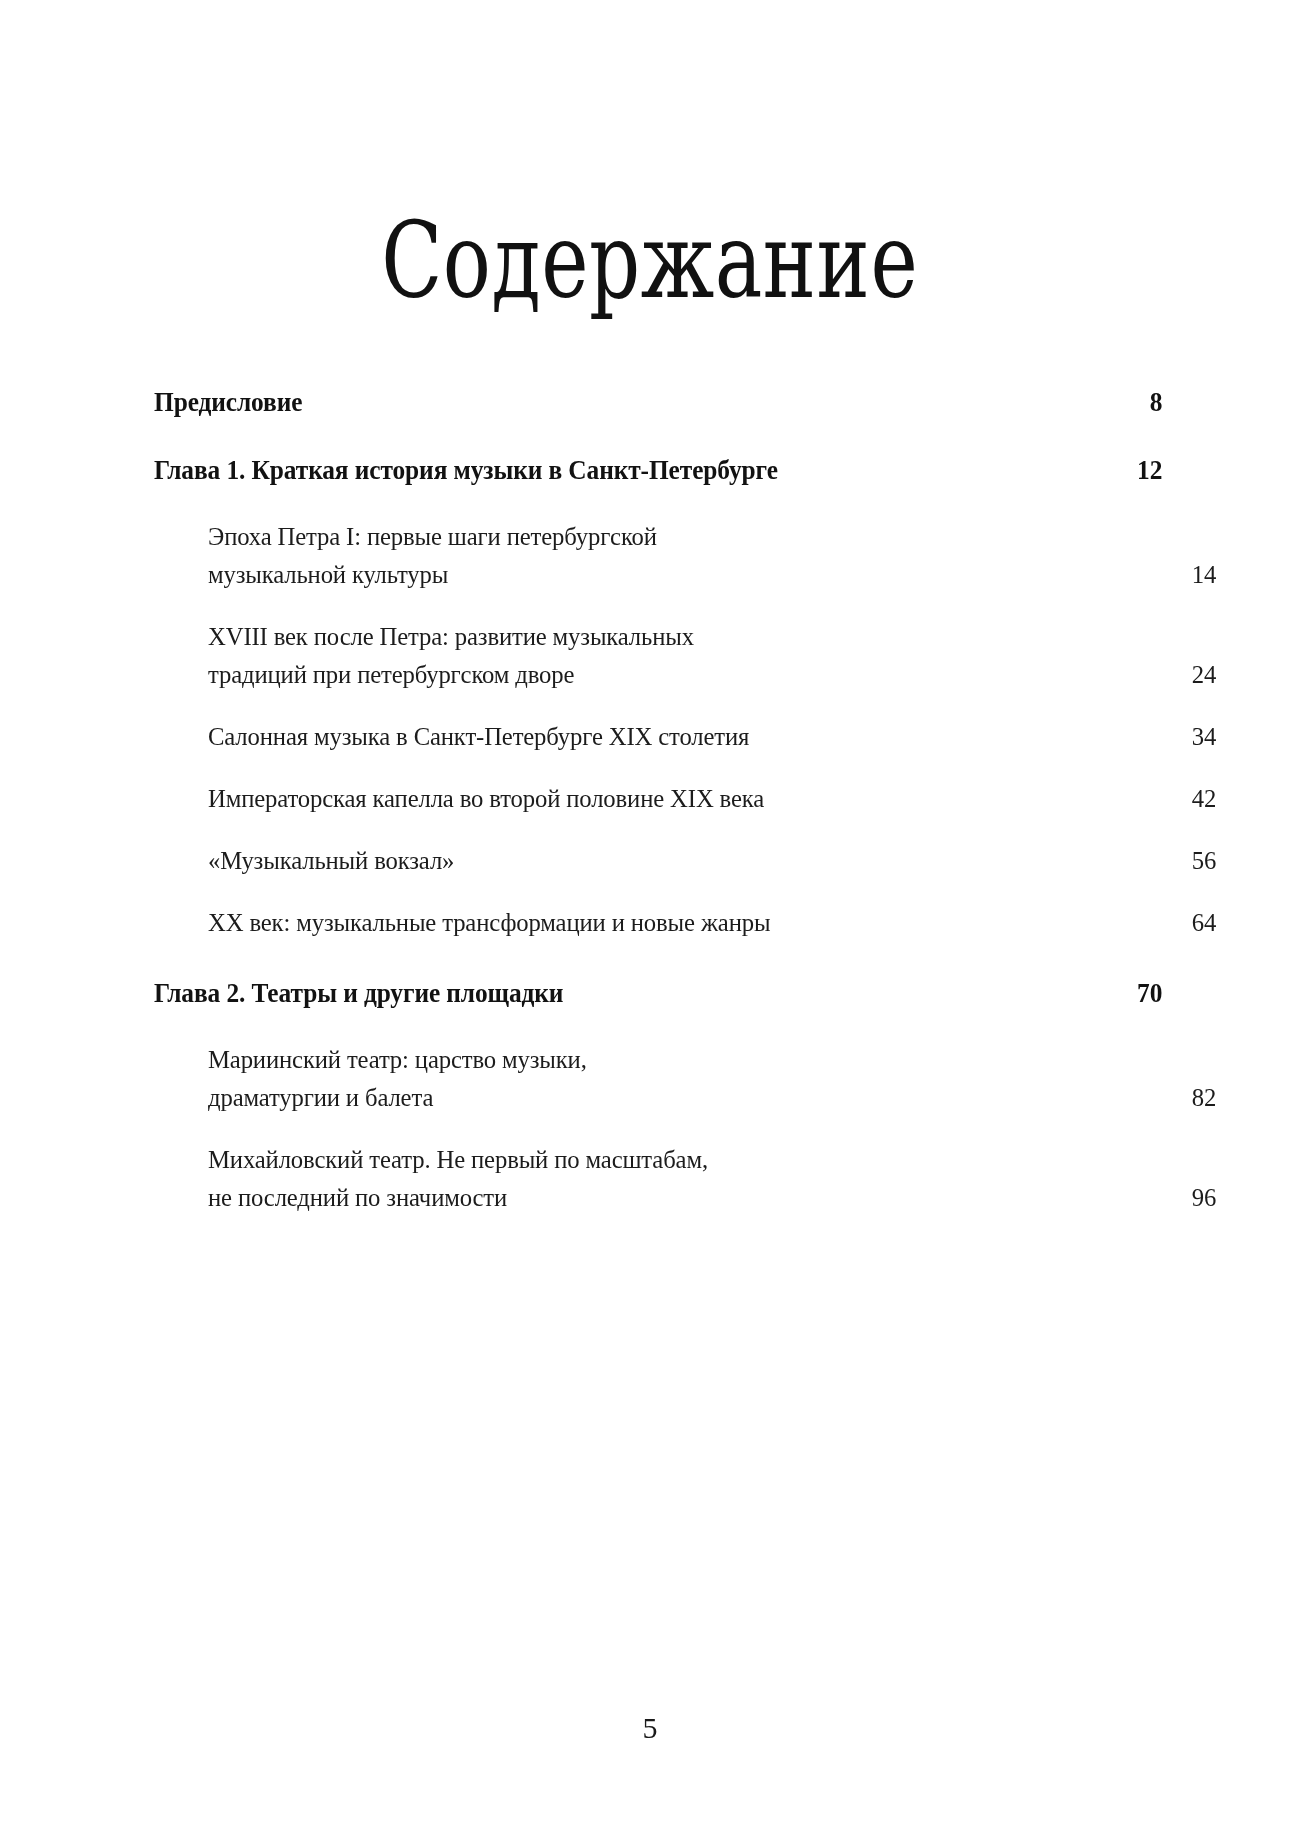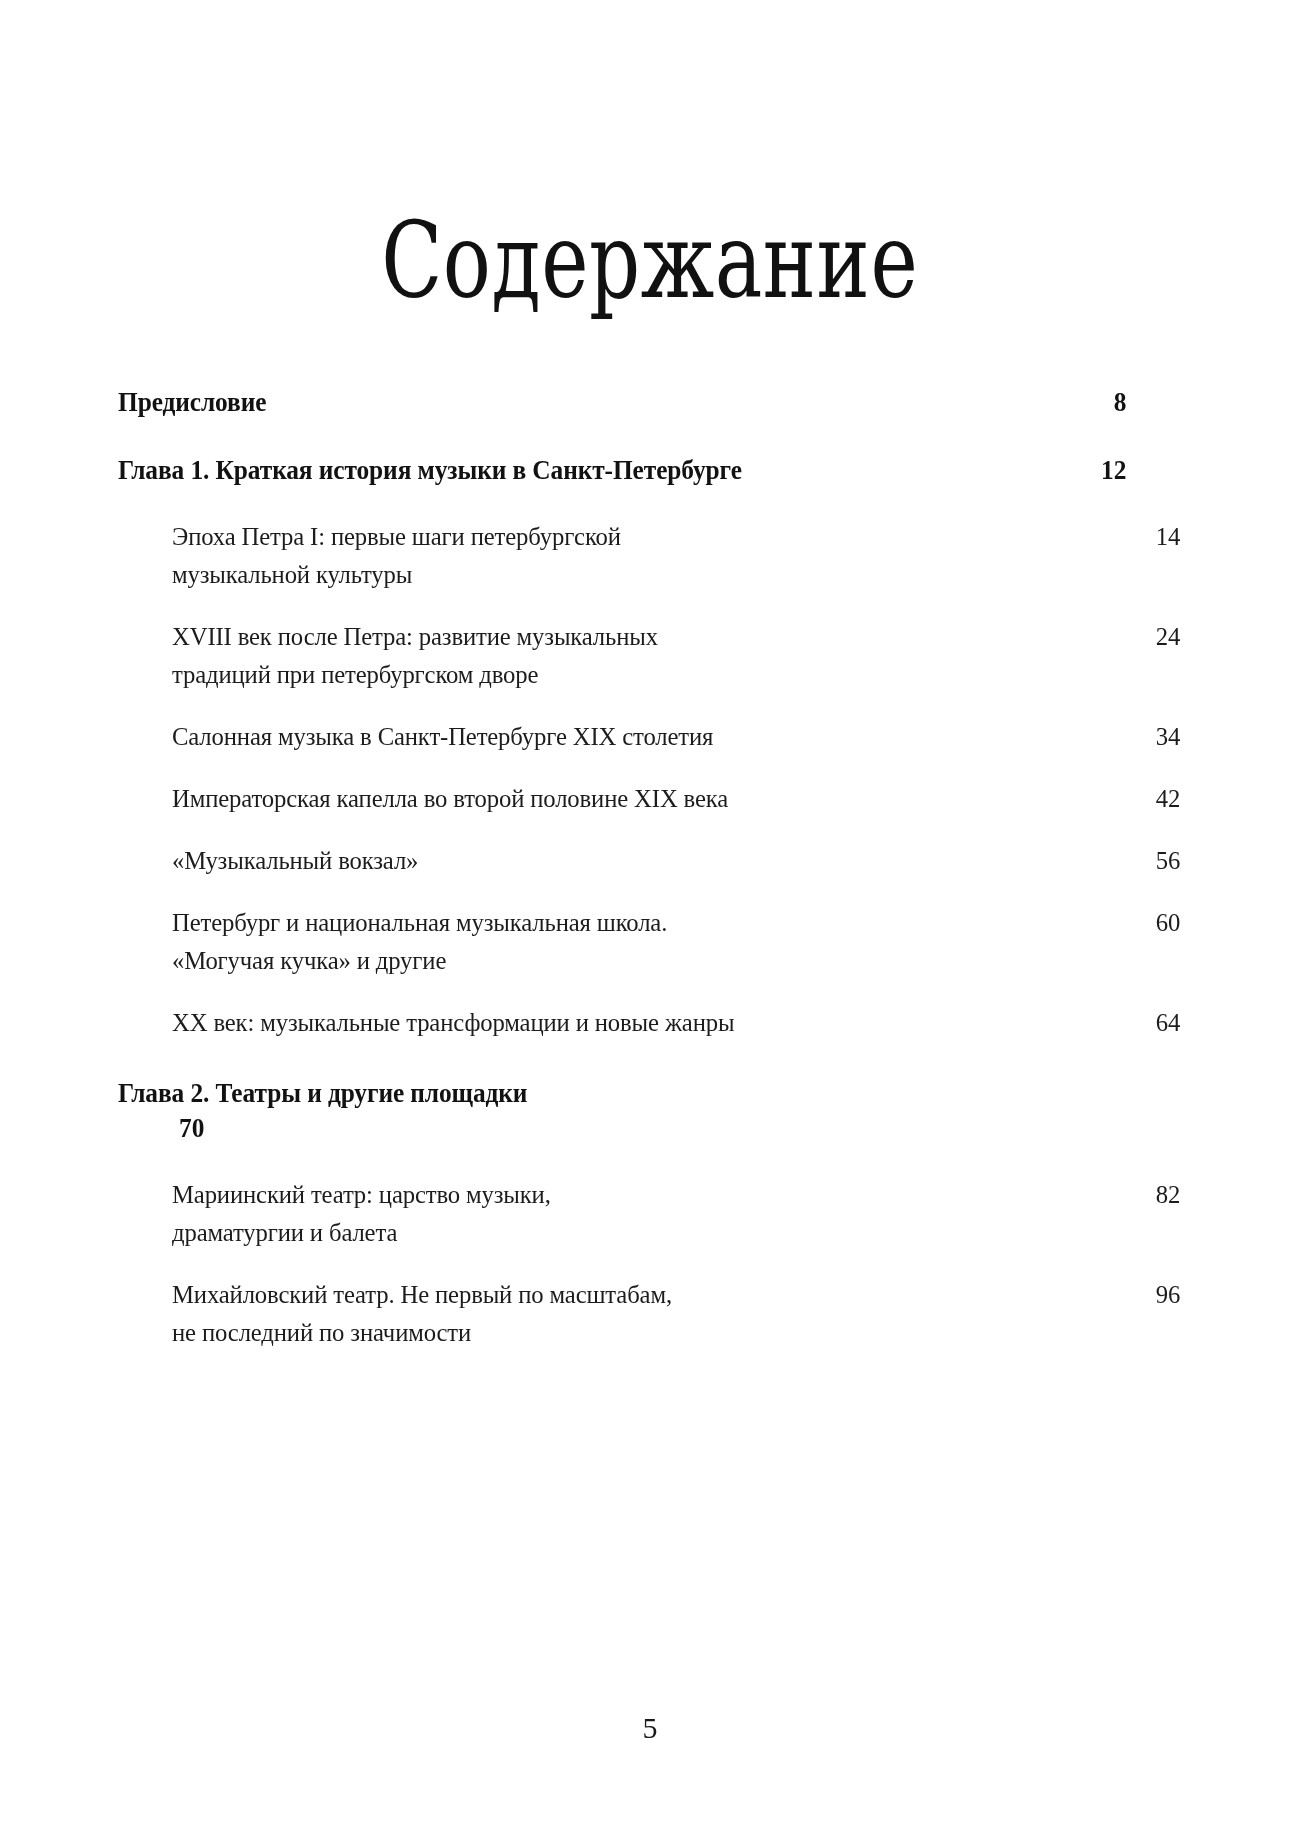--- a/index.html
+++ b/index.html
@@ -46,23 +46,24 @@
   
   .toc-body {
     position: absolute;
     top: 385px;
     left: 118px;
     width: 1012px;
   }
 
   .toc-row {
     display: flex;
-    align-items: flex-start;
+    align-items: flex-end;
     justify-content: space-between;
     width: 100%;
+    margin-left: 36px;
   }
 
   .toc-label {
     flex: 0 1 auto;
     white-space: pre-line;
   }
 
   .toc-page {
     flex: 0 0 auto;
     text-align: right;
@@ -112,21 +113,20 @@
     color: #1c1c1c;
   }
   .row-section .toc-page {
     transform: scaleX(0.95);
     transform-origin: right bottom;
   }
 
   
   .gap-before-chapter {
     margin-top: 34px;
-    flex-direction: column;
   }
 
   
   .folio {
     position: absolute;
     bottom: 86px;
     left: 0;
     width: 100%;
     text-align: center;
     font-family: "Liberation Serif", "DejaVu Serif", serif;
@@ -168,25 +168,20 @@
       </div>
       <div class="toc-row row-section">
         <span class="toc-label">Императорская капелла во второй половине XIX века</span>
         <span class="toc-page">42</span>
       </div>
       <div class="toc-row row-section">
         <span class="toc-label">«Музыкальный вокзал»</span>
         <span class="toc-page">56</span>
       </div>
       <div class="toc-row row-section">
-        <span class="toc-label">Петербург и национальная музыкальная школа.
-«Могучая кучка» и другие</span>
-        <span class="toc-page">60</span>
-      </div>
-      <div class="toc-row row-section">
         <span class="toc-label">XX век: музыкальные трансформации и новые жанры</span>
         <span class="toc-page">64</span>
       </div>
       <div class="toc-row row-chapter gap-before-chapter">
         <span class="toc-label">Глава 2. Театры и другие площадки</span>
         <span class="toc-page">70</span>
       </div>
       <div class="toc-row row-section">
         <span class="toc-label">Мариинский театр: царство музыки,
 драматургии и балета</span>

